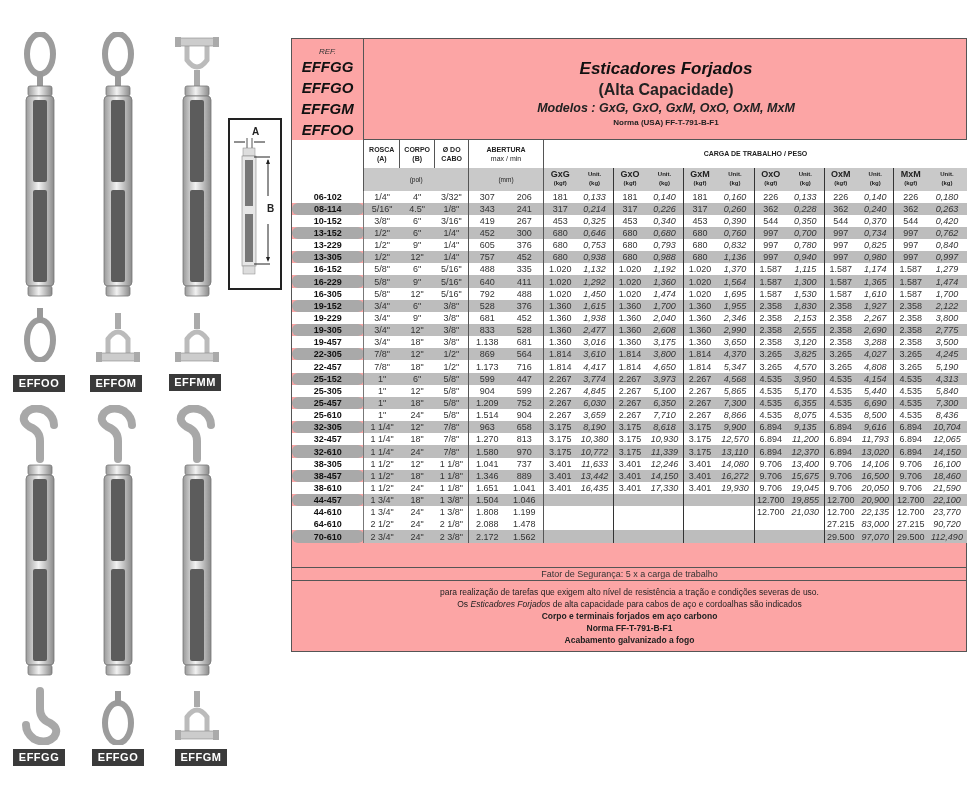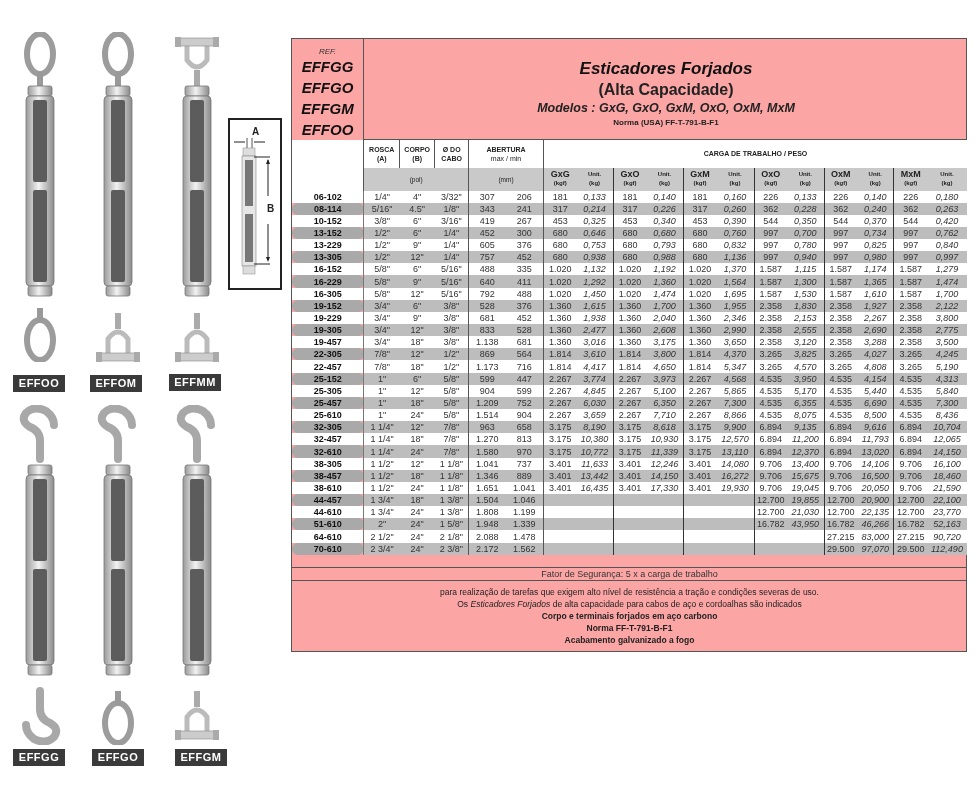--- a/index.html
+++ b/index.html
@@ -804,40 +804,20 @@
           <td class="it"></td>
           <td class="blk"></td>
           <td class="it"></td>
           <td class="blk">12.700</td>
           <td class="it">21,030</td>
           <td class="blk">12.700</td>
           <td class="it">22,135</td>
           <td class="blk">12.700</td>
           <td class="it">23,770</td>
         </tr>
-        <tr class="odd">
-          <td class="code">51-610</td>
-          <td class="bl">2"</td>
-          <td class="">24"</td>
-          <td class="">1 5/8"</td>
-          <td class="bl">1.948</td>
-          <td class="">1.339</td>
-          <td class="bl"></td>
-          <td class="it"></td>
-          <td class="blk"></td>
-          <td class="it"></td>
-          <td class="blk"></td>
-          <td class="it"></td>
-          <td class="blk">16.782</td>
-          <td class="it">43,950</td>
-          <td class="blk">16.782</td>
-          <td class="it">46,266</td>
-          <td class="blk">16.782</td>
-          <td class="it">52,163</td>
-        </tr>
         <tr class="even">
           <td class="code">64-610</td>
           <td class="bl">2 1/2"</td>
           <td class="">24"</td>
           <td class="">2 1/8"</td>
           <td class="bl">2.088</td>
           <td class="">1.478</td>
           <td class="bl"></td>
           <td class="it"></td>
           <td class="blk"></td>

